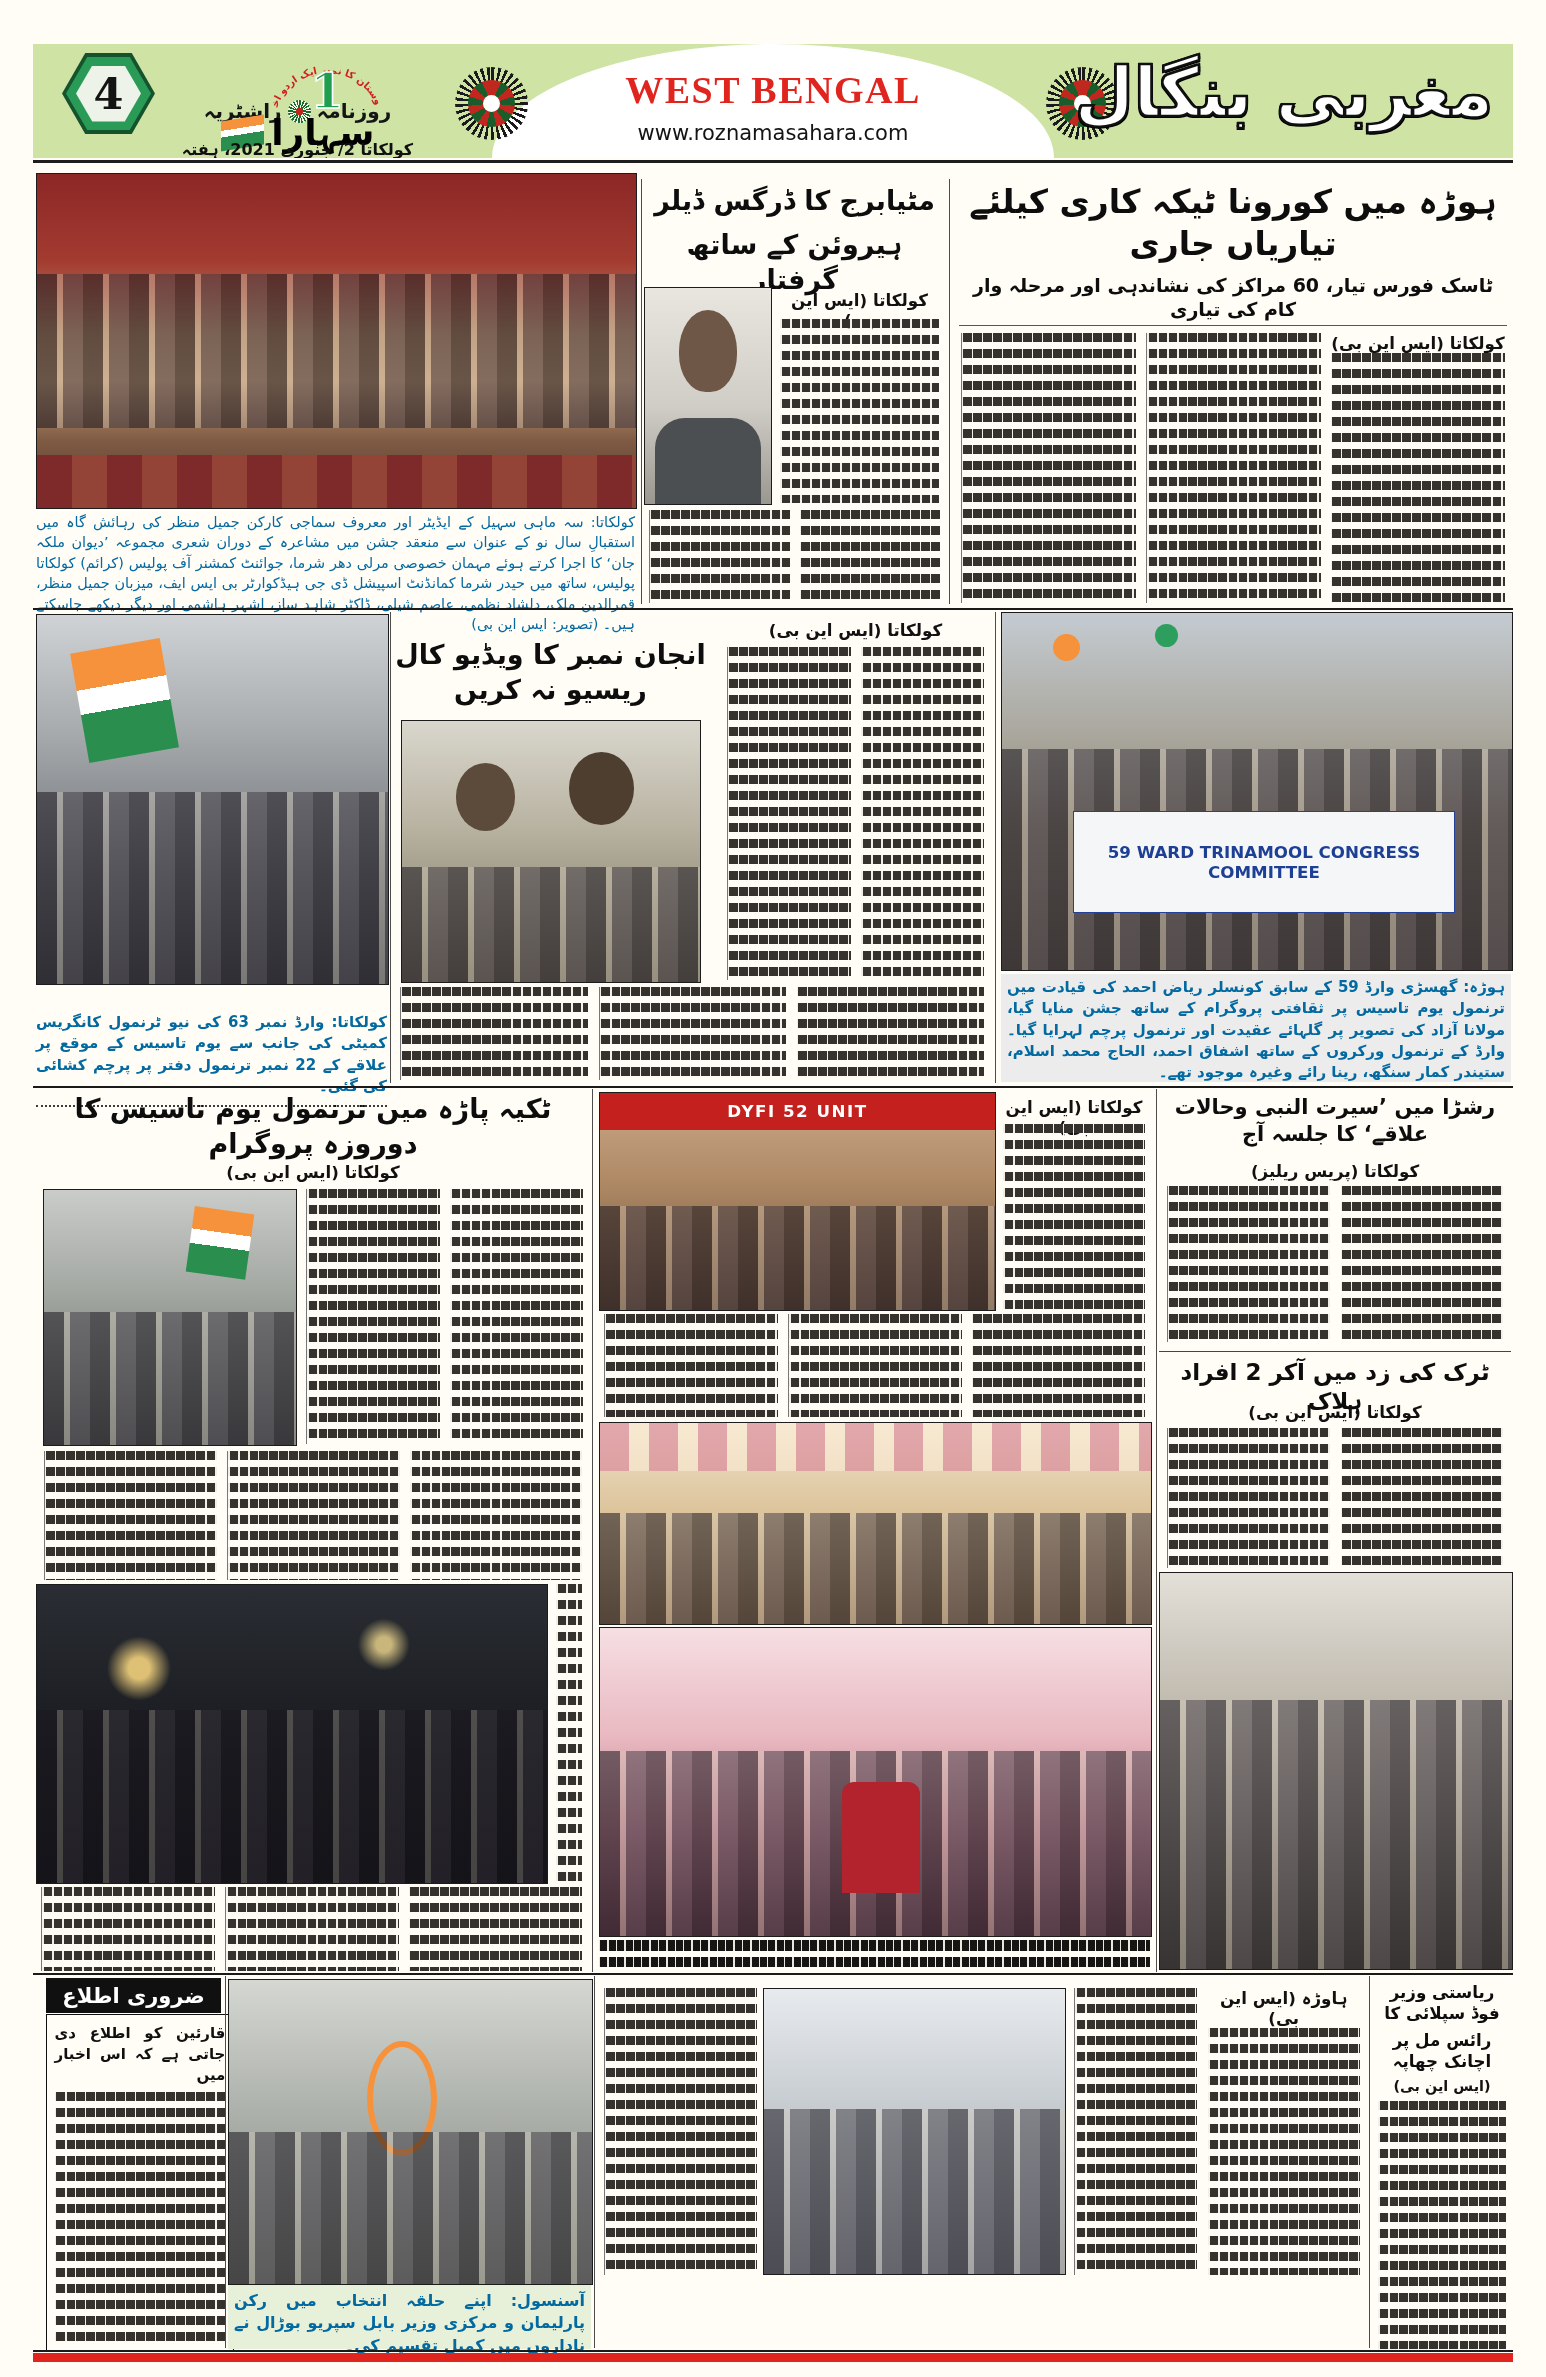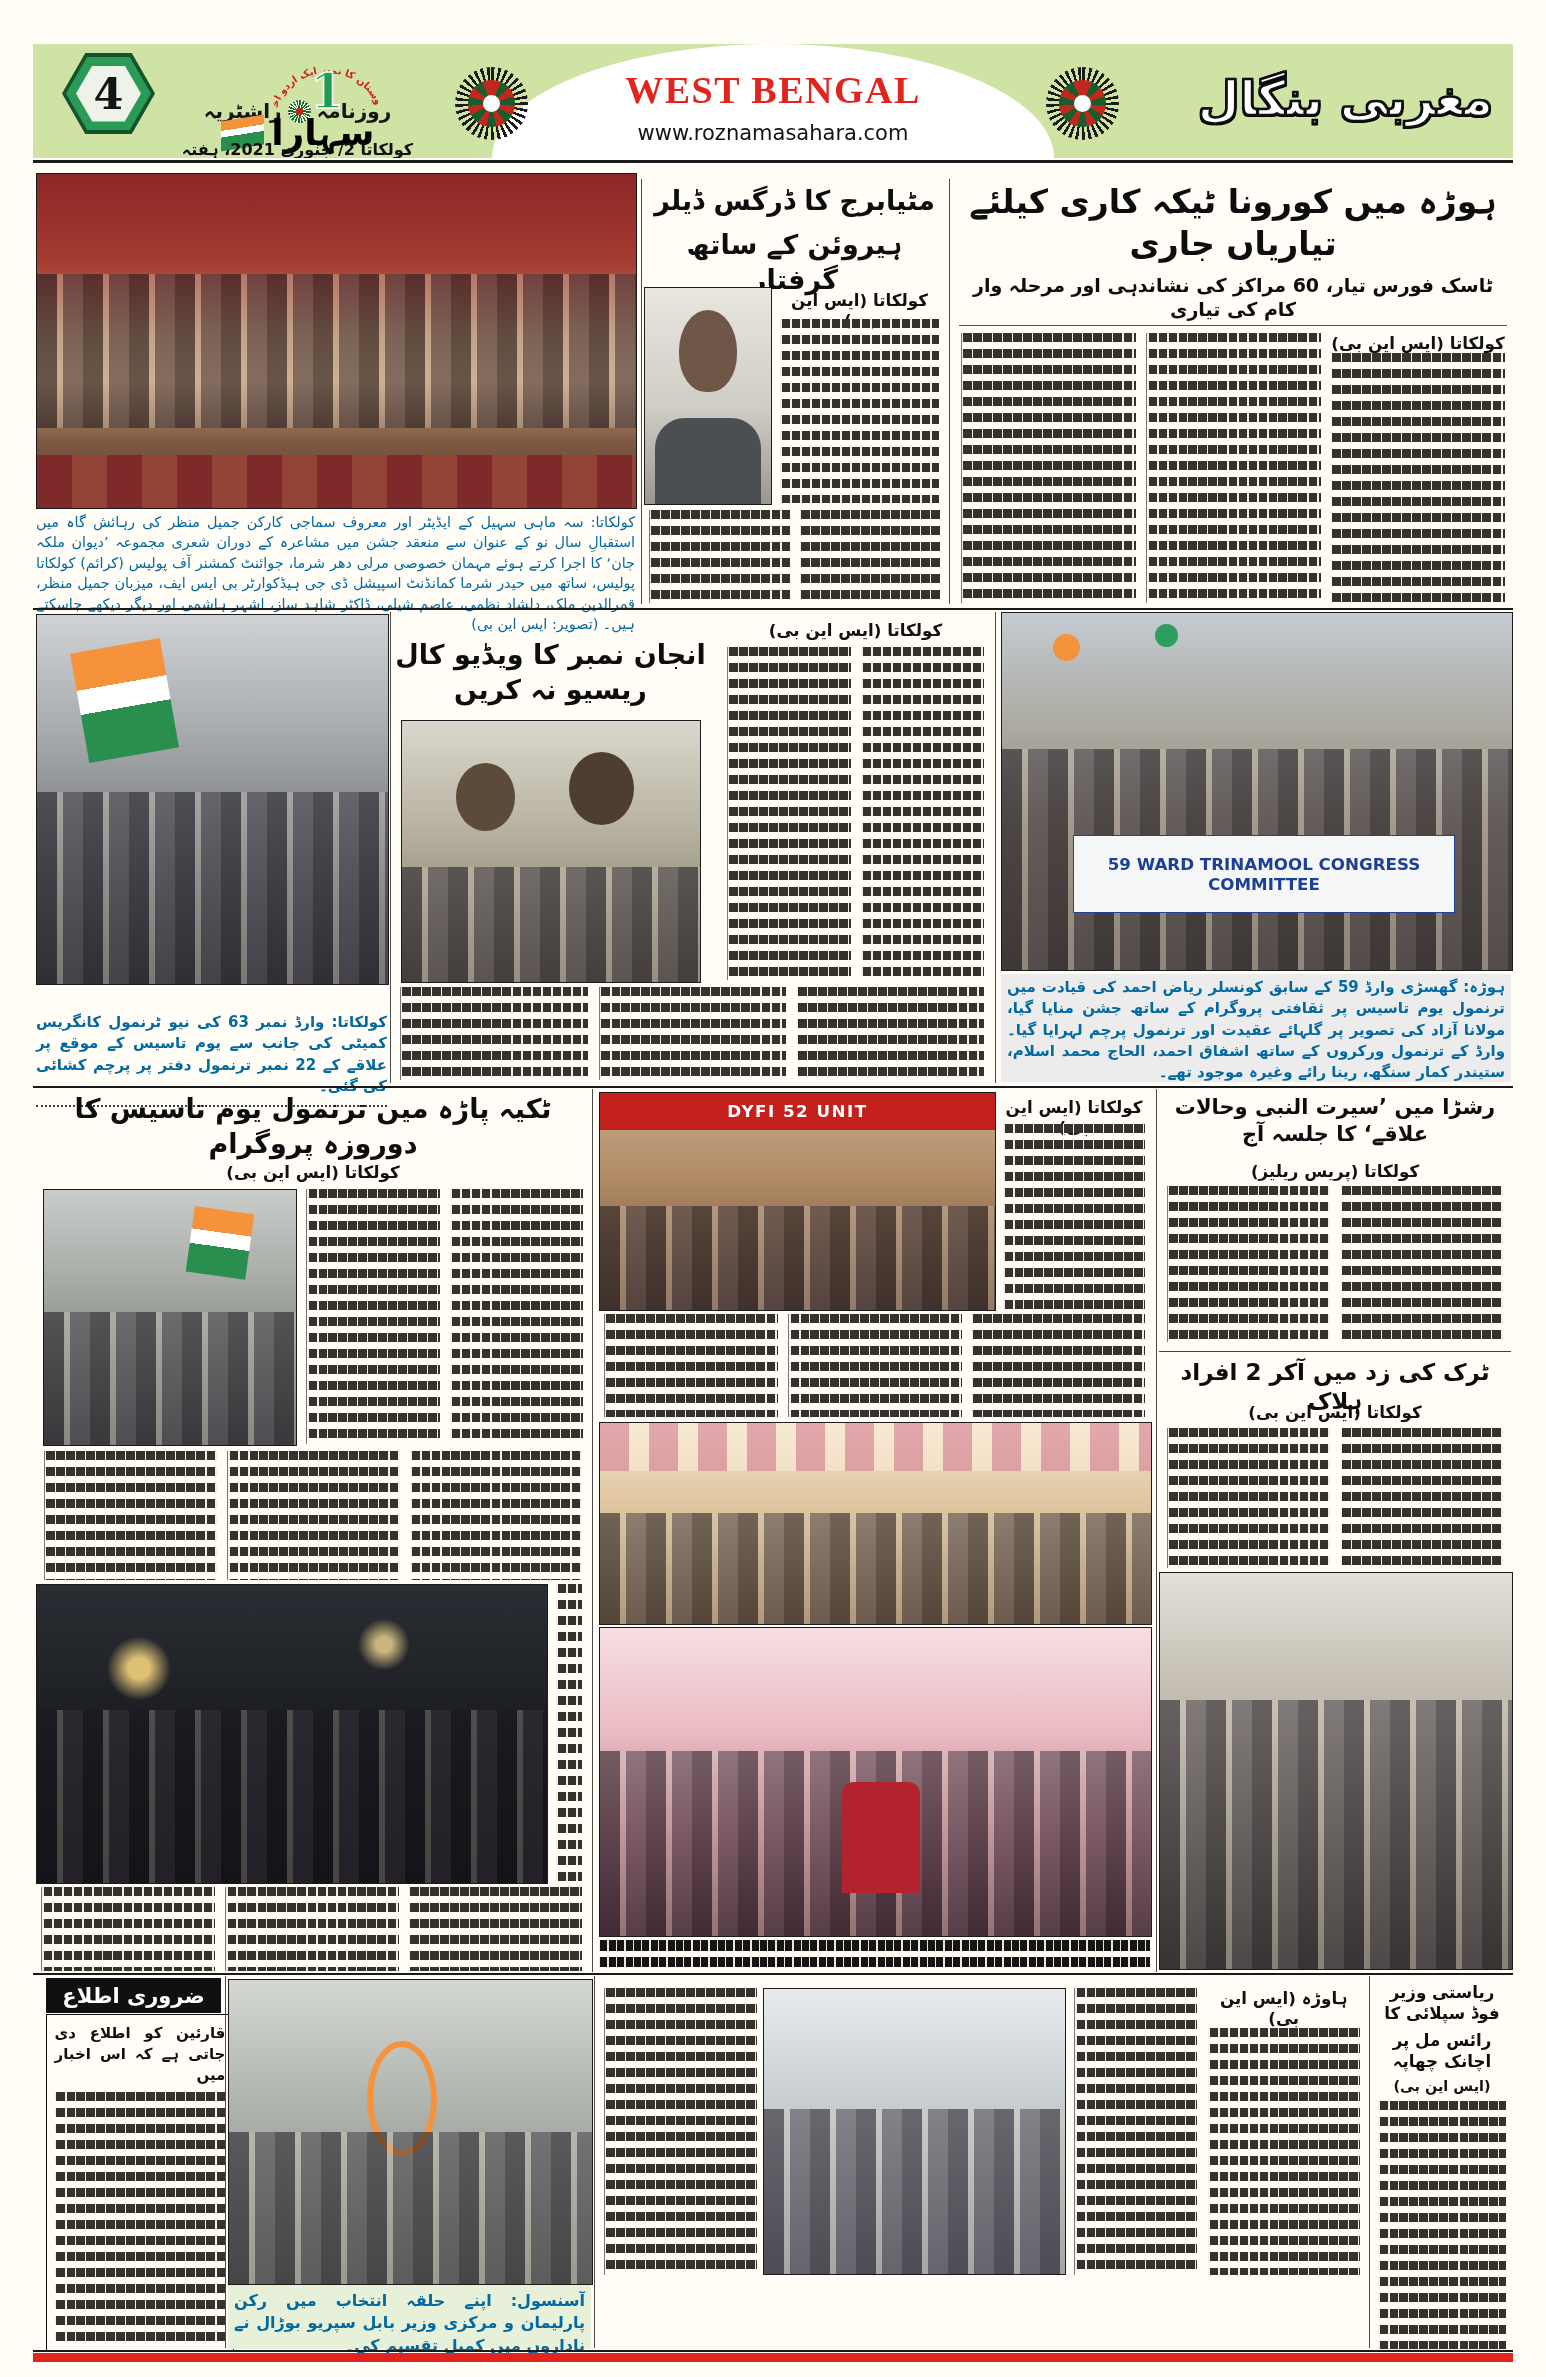--- a/index.html
+++ b/index.html
@@ -89,21 +89,21 @@
 
     <div class="medal" style="left:422px;top:23px;">
         <div class="m2"></div>
         <div class="m3"></div>
       </div>
     <div class="medal" style="left:1013px;top:23px;">
         <div class="m2"></div>
         <div class="m3"></div>
       </div>
 
-    <div class="abs callig" style="right:20px;top:28px;font-size:48px;line-height:1.1;">مغربی بنگال</div>
+    <div class="abs callig" style="right:20px;top:12px;font-size:68px;line-height:1.1;">مغربی بنگال</div>
   </div>
   <div id="band-rule"></div>
 
   <div class="ph" style="left:36px;top:173px;width:599px;height:334px;background:linear-gradient(180deg,#8c2727 0%,#a33b30 26%,#b98d68 48%,#caa27b 62%,#7e5a44 80%,#5d3c2e 100%);">
     <div class="crowd" style="top:30%;height:46%;bottom:auto;"></div>
     <div class="abs" style="left:0;right:0;bottom:0;height:16%;background:repeating-linear-gradient(90deg,#7e2a2a 0 35px,#934436 35px 70px);"></div>
   </div>
   <div class="cap" style="left:36px;top:512px;width:599px;height:91px;font-size:14.4px;">کولکاتا: سہ ماہی سہیل کے ایڈیٹر اور معروف سماجی کارکن جمیل منظر کی رہائش گاہ میں استقبالِ سال نو کے عنوان سے منعقد جشن میں مشاعرہ کے دوران شعری مجموعہ ’دیوان ملکہ جان‘ کا اجرا کرتے ہوئے مہمان خصوصی مرلی دھر شرما، جوائنٹ کمشنر آف پولیس (کرائم) کولکاتا پولیس، ساتھ میں حیدر شرما کمانڈنٹ اسپیشل ڈی جی ہیڈکوارٹر بی ایس ایف، میزبان جمیل منظر، قمرالدین ملک، دلشاد نظمی، عاصم شیلی، ڈاکٹر شاہد ساز، اشہر ہاشمی اور دیگر دیکھے جاسکتے ہیں۔ (تصویر: ایس این بی)</div>
 
   <div class="hl" style="left:644px;top:184px;width:301px;font-size:27px;">مٹیابرج کا ڈرگس ڈیلر</div>
@@ -180,21 +180,21 @@
       </div>
     <div class="col">
         <div class="greek"></div>
       </div>
   </div>
 
   <div class="ph" style="left:1001px;top:612px;width:510px;height:357px;background:linear-gradient(180deg,#c4cbd1 0%,#a9a69c 35%,#887f72 60%,#6a6156 100%);">
     <div class="crowd" style="height:62%;"></div>
     <div class="abs" style="left:10%;top:6%;width:27px;height:27px;border-radius:50%;background:#f6923b;"></div>
     <div class="abs" style="left:30%;top:3%;width:23px;height:23px;border-radius:50%;background:#2e9e5f;"></div>
-    <div class="abs ltr" style="left:14%;bottom:16%;width:72%;height:18%;background:#f4f6f8;border:1.5px solid #24419a;display:flex;align-items:center;justify-content:center;text-align:center;font-weight:700;font-size:16.7px;color:#1d3f94;line-height:1.2;padding:6px 6px;">59 WARD TRINAMOOL CONGRESS COMMITTEE</div>
+    <div class="abs ltr" style="left:14%;bottom:16%;width:72%;height:18%;background:#f4f6f8;border:1.5px solid #24419a;display:flex;align-items:center;justify-content:center;text-align:center;font-weight:700;font-size:16.7px;color:#1d3f94;line-height:1.2;padding:18px 6px;">59 WARD TRINAMOOL CONGRESS COMMITTEE</div>
   </div>
   <div class="cap capb" style="left:1001px;top:974px;width:510px;height:108px;background:#ececec;padding:3px 6px;box-sizing:border-box;font-size:15px;">ہوڑہ: گھسڑی وارڈ 59 کے سابق کونسلر ریاض احمد کی قیادت میں ترنمول یوم تاسیس پر ثقافتی پروگرام کے ساتھ جشن منایا گیا، مولانا آزاد کی تصویر پر گلہائے عقیدت اور ترنمول پرچم لہرایا گیا۔ وارڈ کے ترنمول ورکروں کے ساتھ اشفاق احمد، الحاج محمد اسلام، ستیندر کمار سنگھ، رینا رائے وغیرہ موجود تھے۔</div>
 
   <div class="vr" style="left:390px;top:612px;height:471px;"></div>
   <div class="vr" style="left:995px;top:612px;height:471px;"></div>
   <div class="hr" style="left:33px;top:1086px;width:1480px;"></div>
 
   <div class="hl" style="left:39px;top:1092px;width:548px;font-size:27px;">ٹکیہ پاڑہ میں ترنمول یوم تاسیس کا دوروزہ پروگرام</div>
   <div class="abs dl" style="left:39px;top:1162px;width:548px;">کولکاتا (ایس این بی)</div>
   <div class="ph" style="left:43px;top:1189px;width:252px;height:255px;background:linear-gradient(180deg,#c9ccc9 0%,#a3a7a2 40%,#5f6360 100%);">

